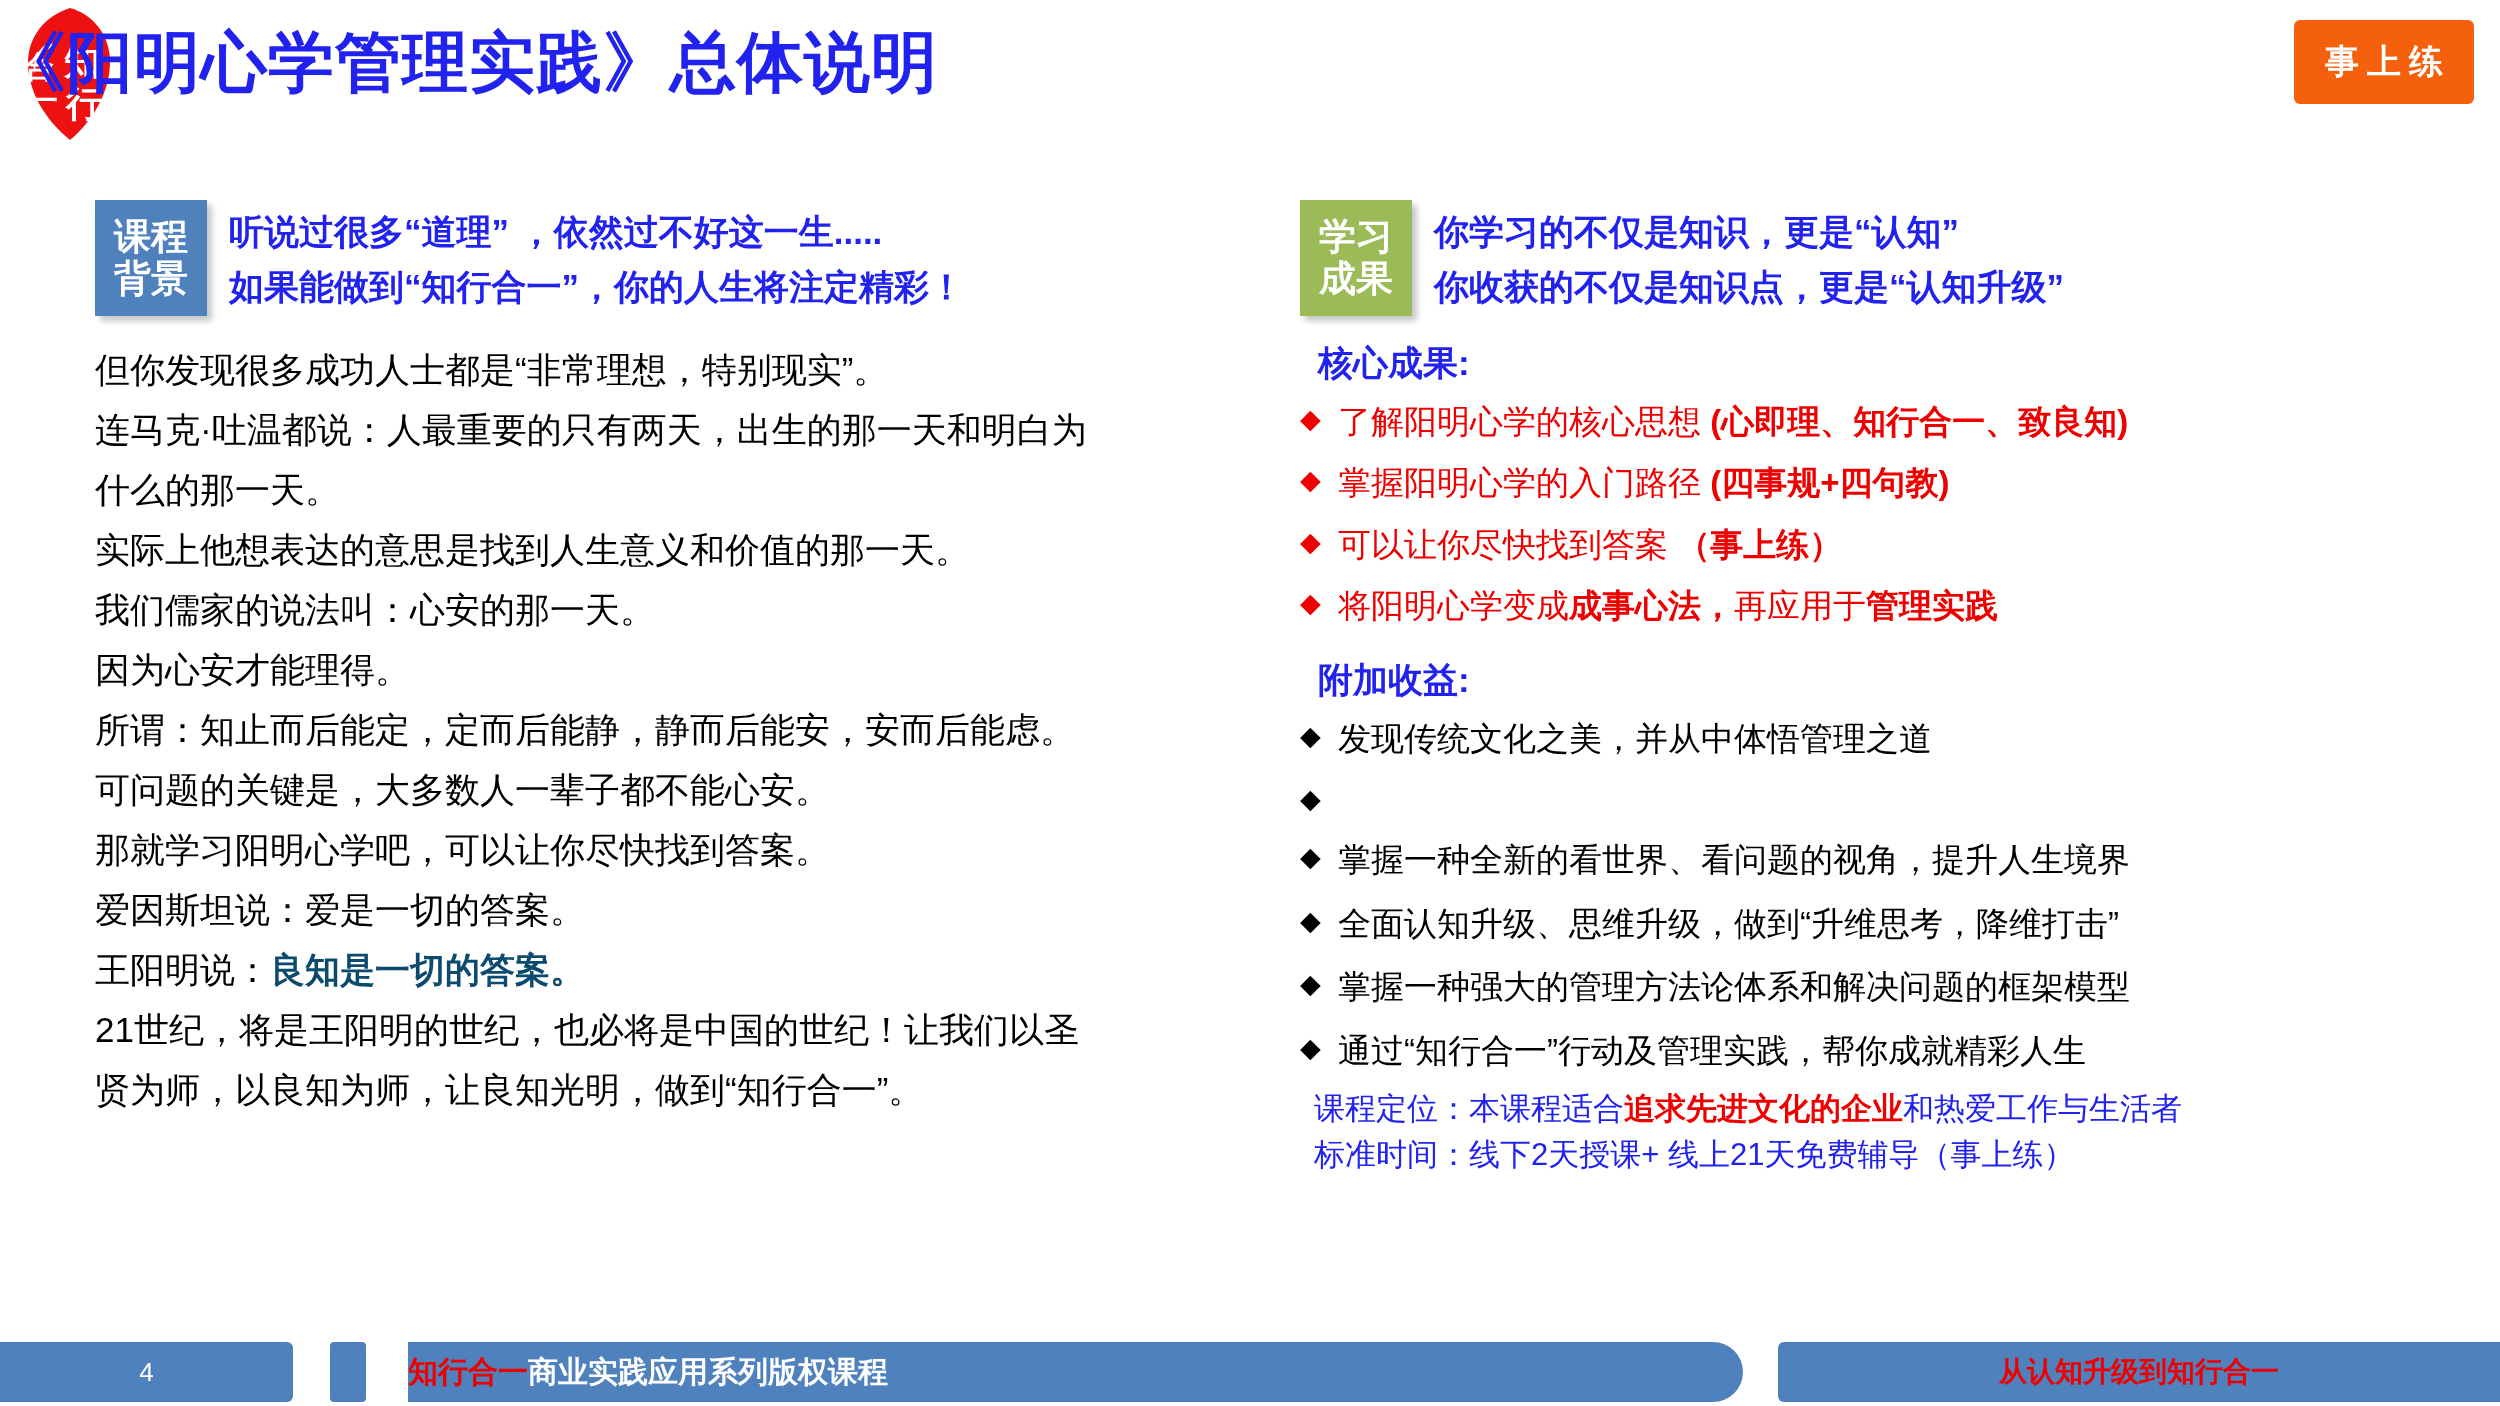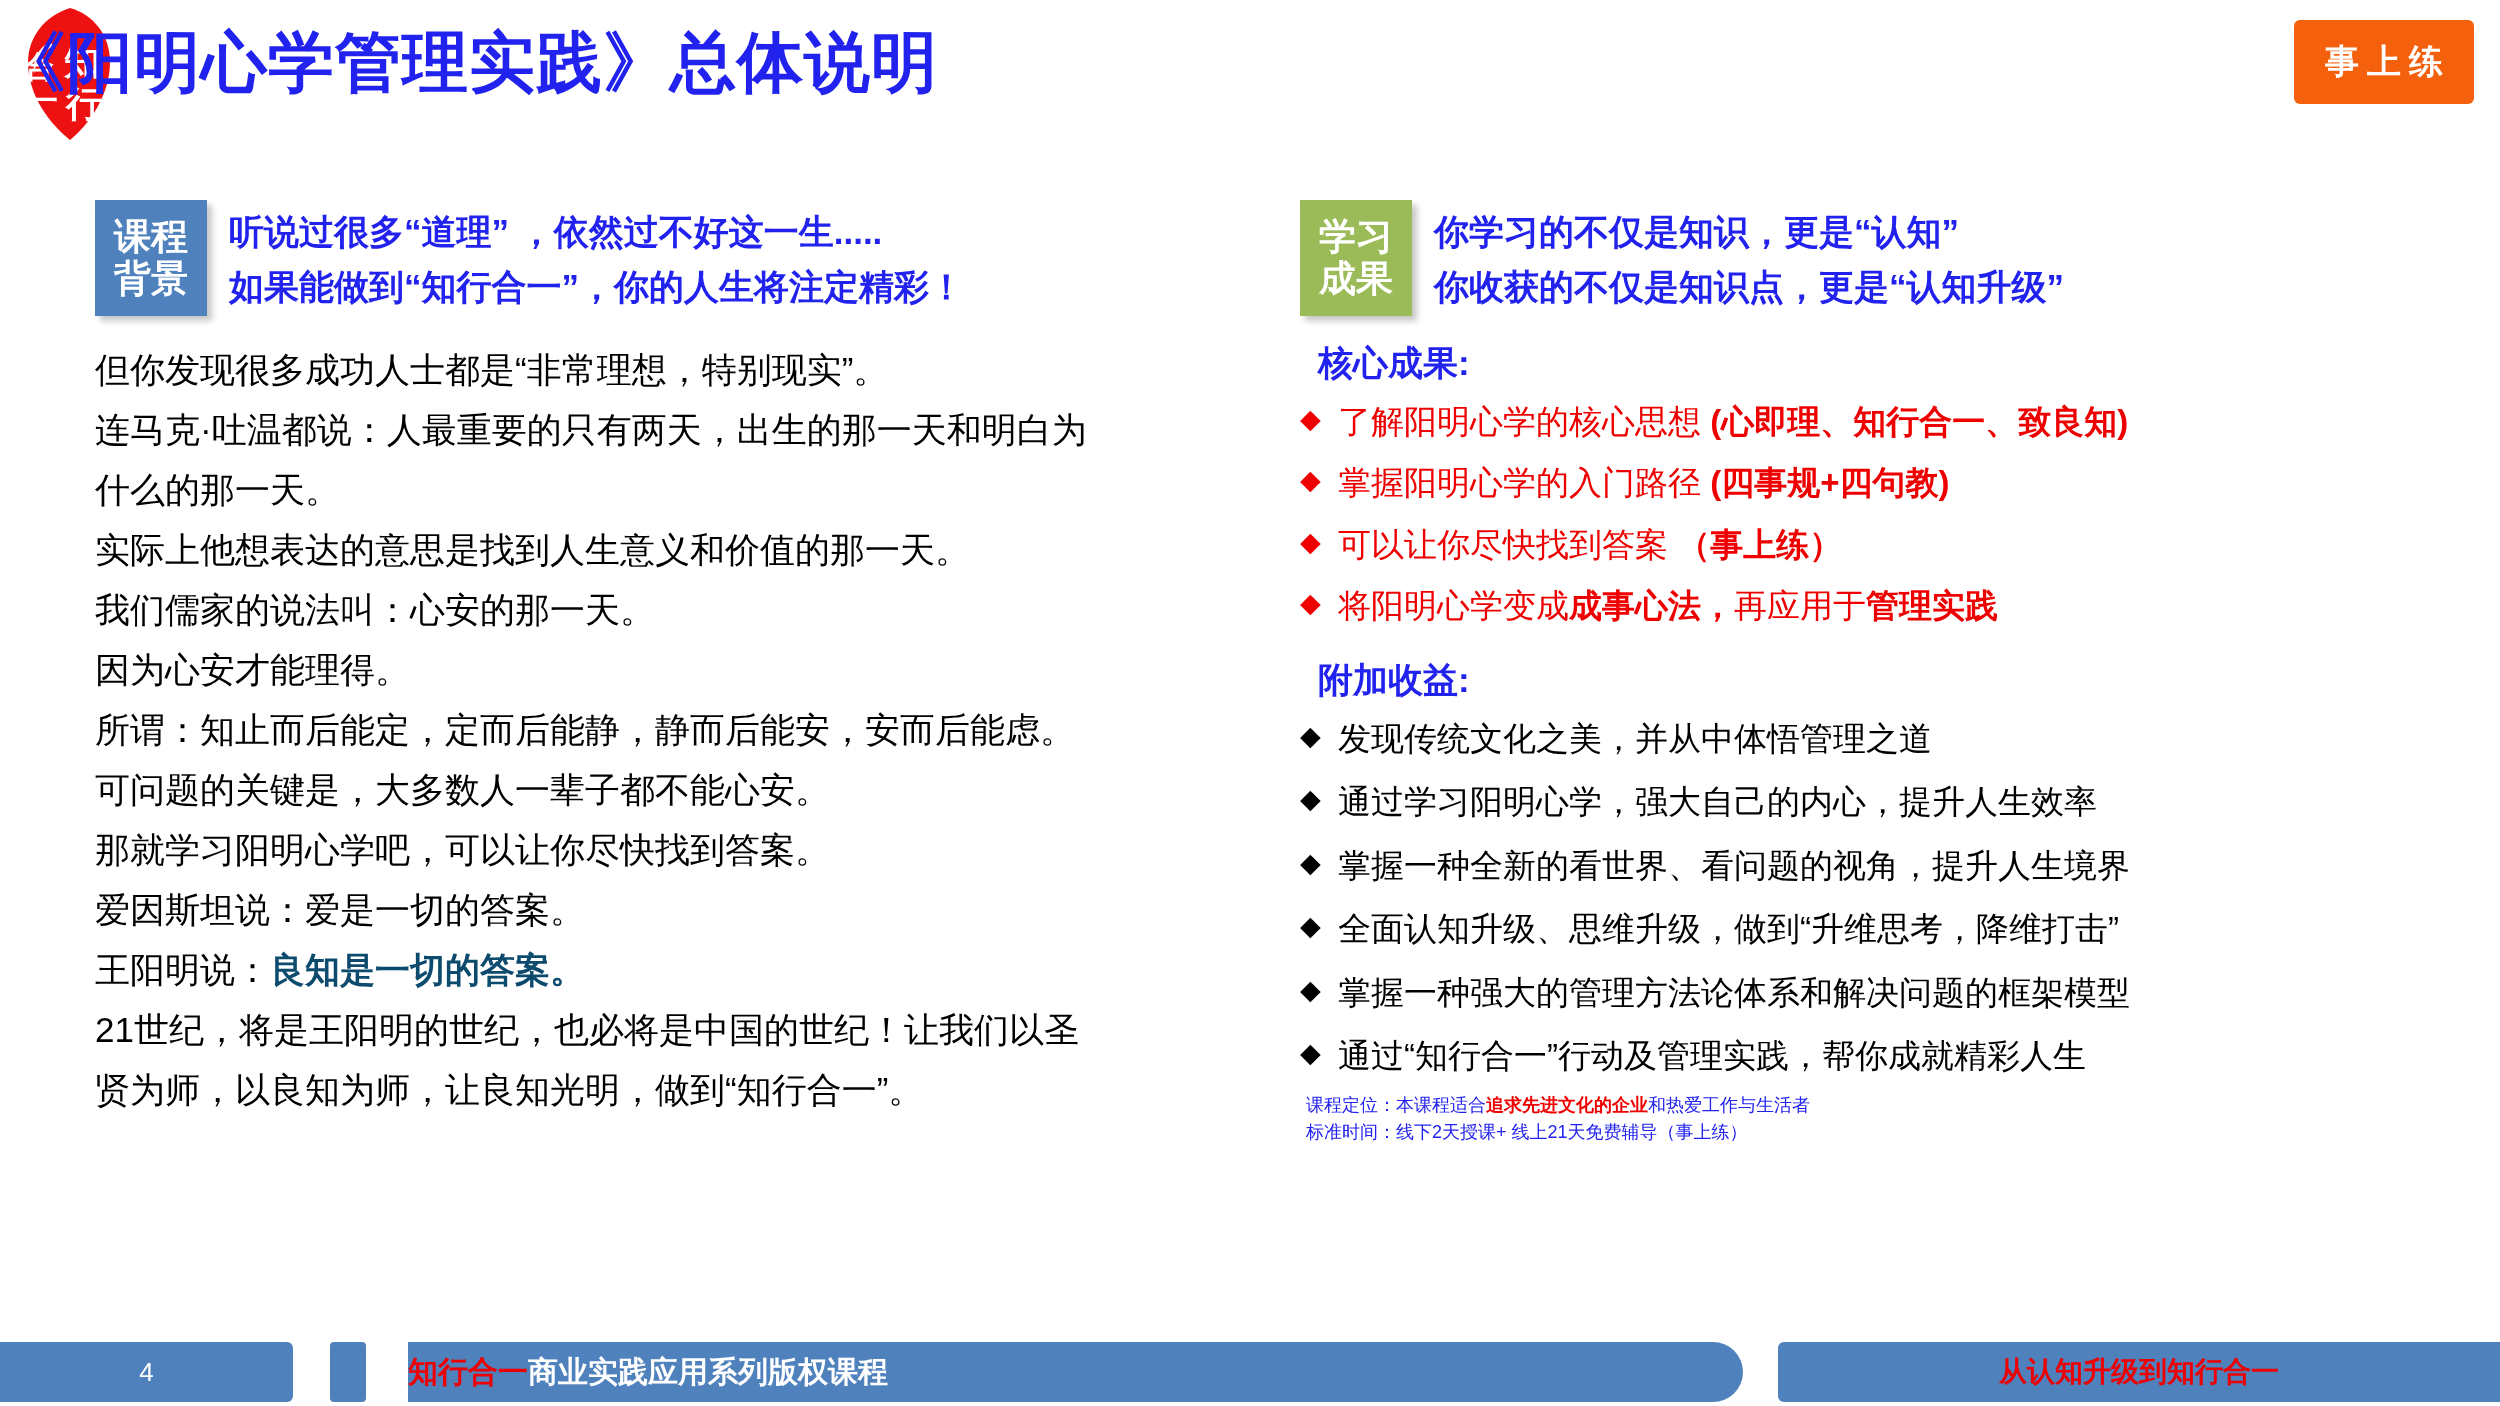--- a/index.html
+++ b/index.html
@@ -150,24 +150,24 @@
   }
   .blist.core li { color: #ee0000; }
   .blist.core li .dia { color: #ee0000; }
   .blist.extra li { color: #000000; }
   .blist.extra li .dia { color: #000000; }
   .b-strong { font-weight: bold; }
   .blist.extra li { margin-bottom: 10px; }
   .blist.core   li { margin-bottom: 8px; }
 
   .foot-note {
-    font-size: 18px;
+    font-size: 31px;
     color: #2222ee;
     line-height: 1.40;
-    margin-left: 6px;
+    margin-left: 14px;
   }
   .foot-note .red { color: #ee0000; font-weight: bold; }
   .foot-note-2 { margin-top: 2px; }
 
   
   .footer { position: absolute; left: 0; bottom: 0; width: 2500px; height: 74px; }
   .f-page {
     position: absolute; left: 0; top: 10px;
     width: 293px; height: 60px;
     background: #4f81bd;
@@ -288,21 +288,20 @@
 
   <div class="sub-head">附加收益:</div>
 
   <ul class="blist extra">
     <li>
       <span class="dia">◆</span>
       <span>发现传统文化之美，并从中体悟管理之道</span>
     </li>
     <li>
       <span class="dia">◆</span>
-      <span>通过学习阳明心学，强大自己的内心，提升人生效率</span>
     </li>
     <li>
       <span class="dia">◆</span>
       <span>掌握一种全新的看世界、看问题的视角，提升人生境界</span>
     </li>
     <li>
       <span class="dia">◆</span>
       <span>全面认知升级、思维升级，做到“升维思考，降维打击”</span>
     </li>
     <li>

